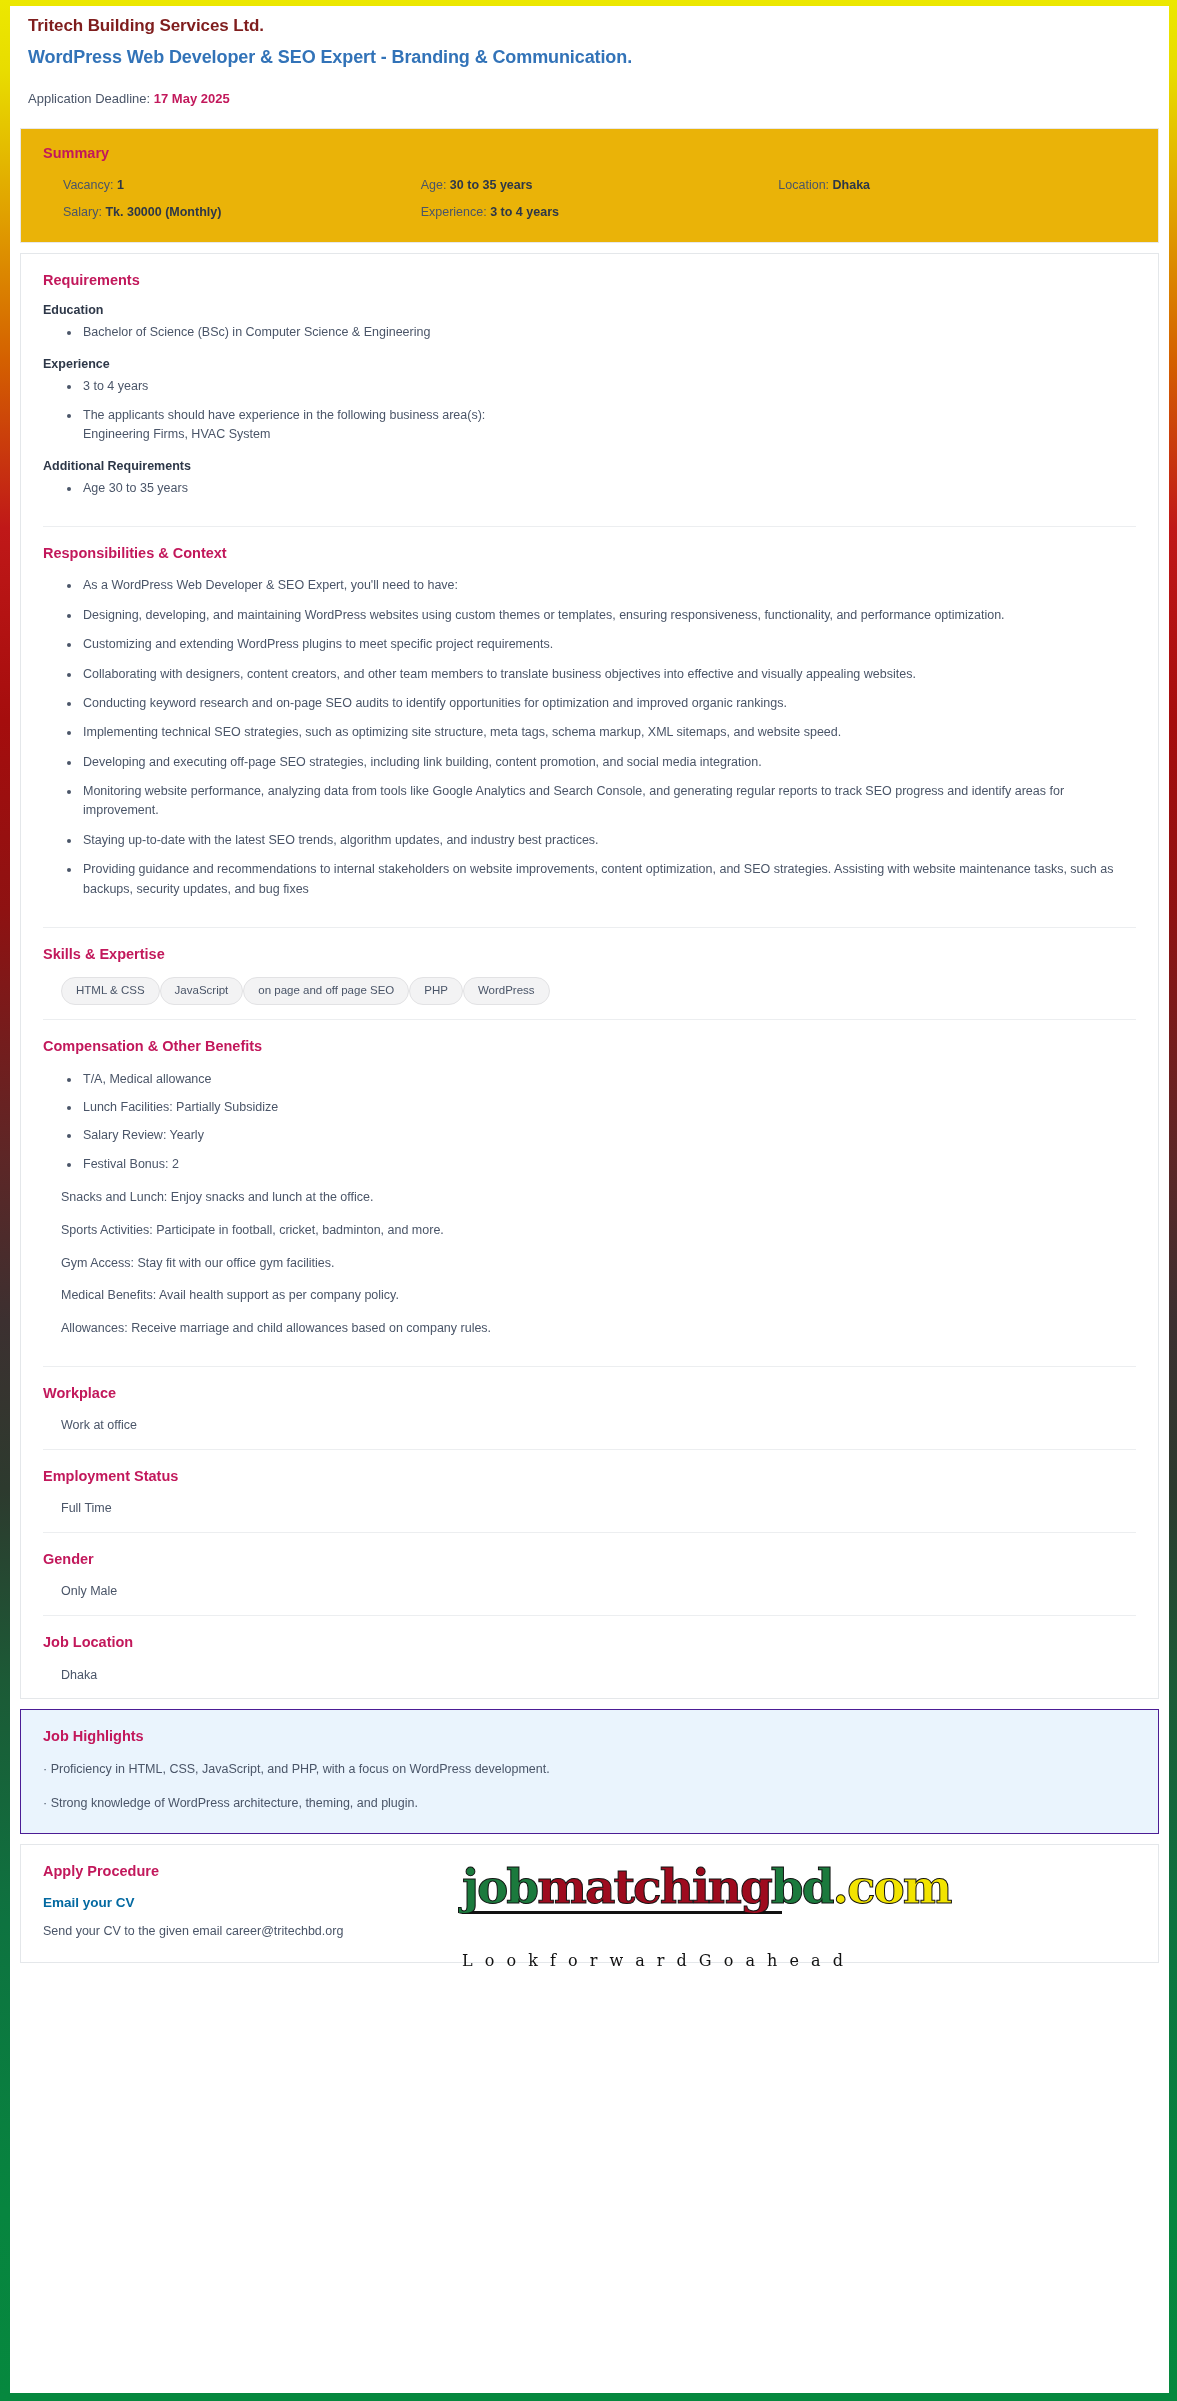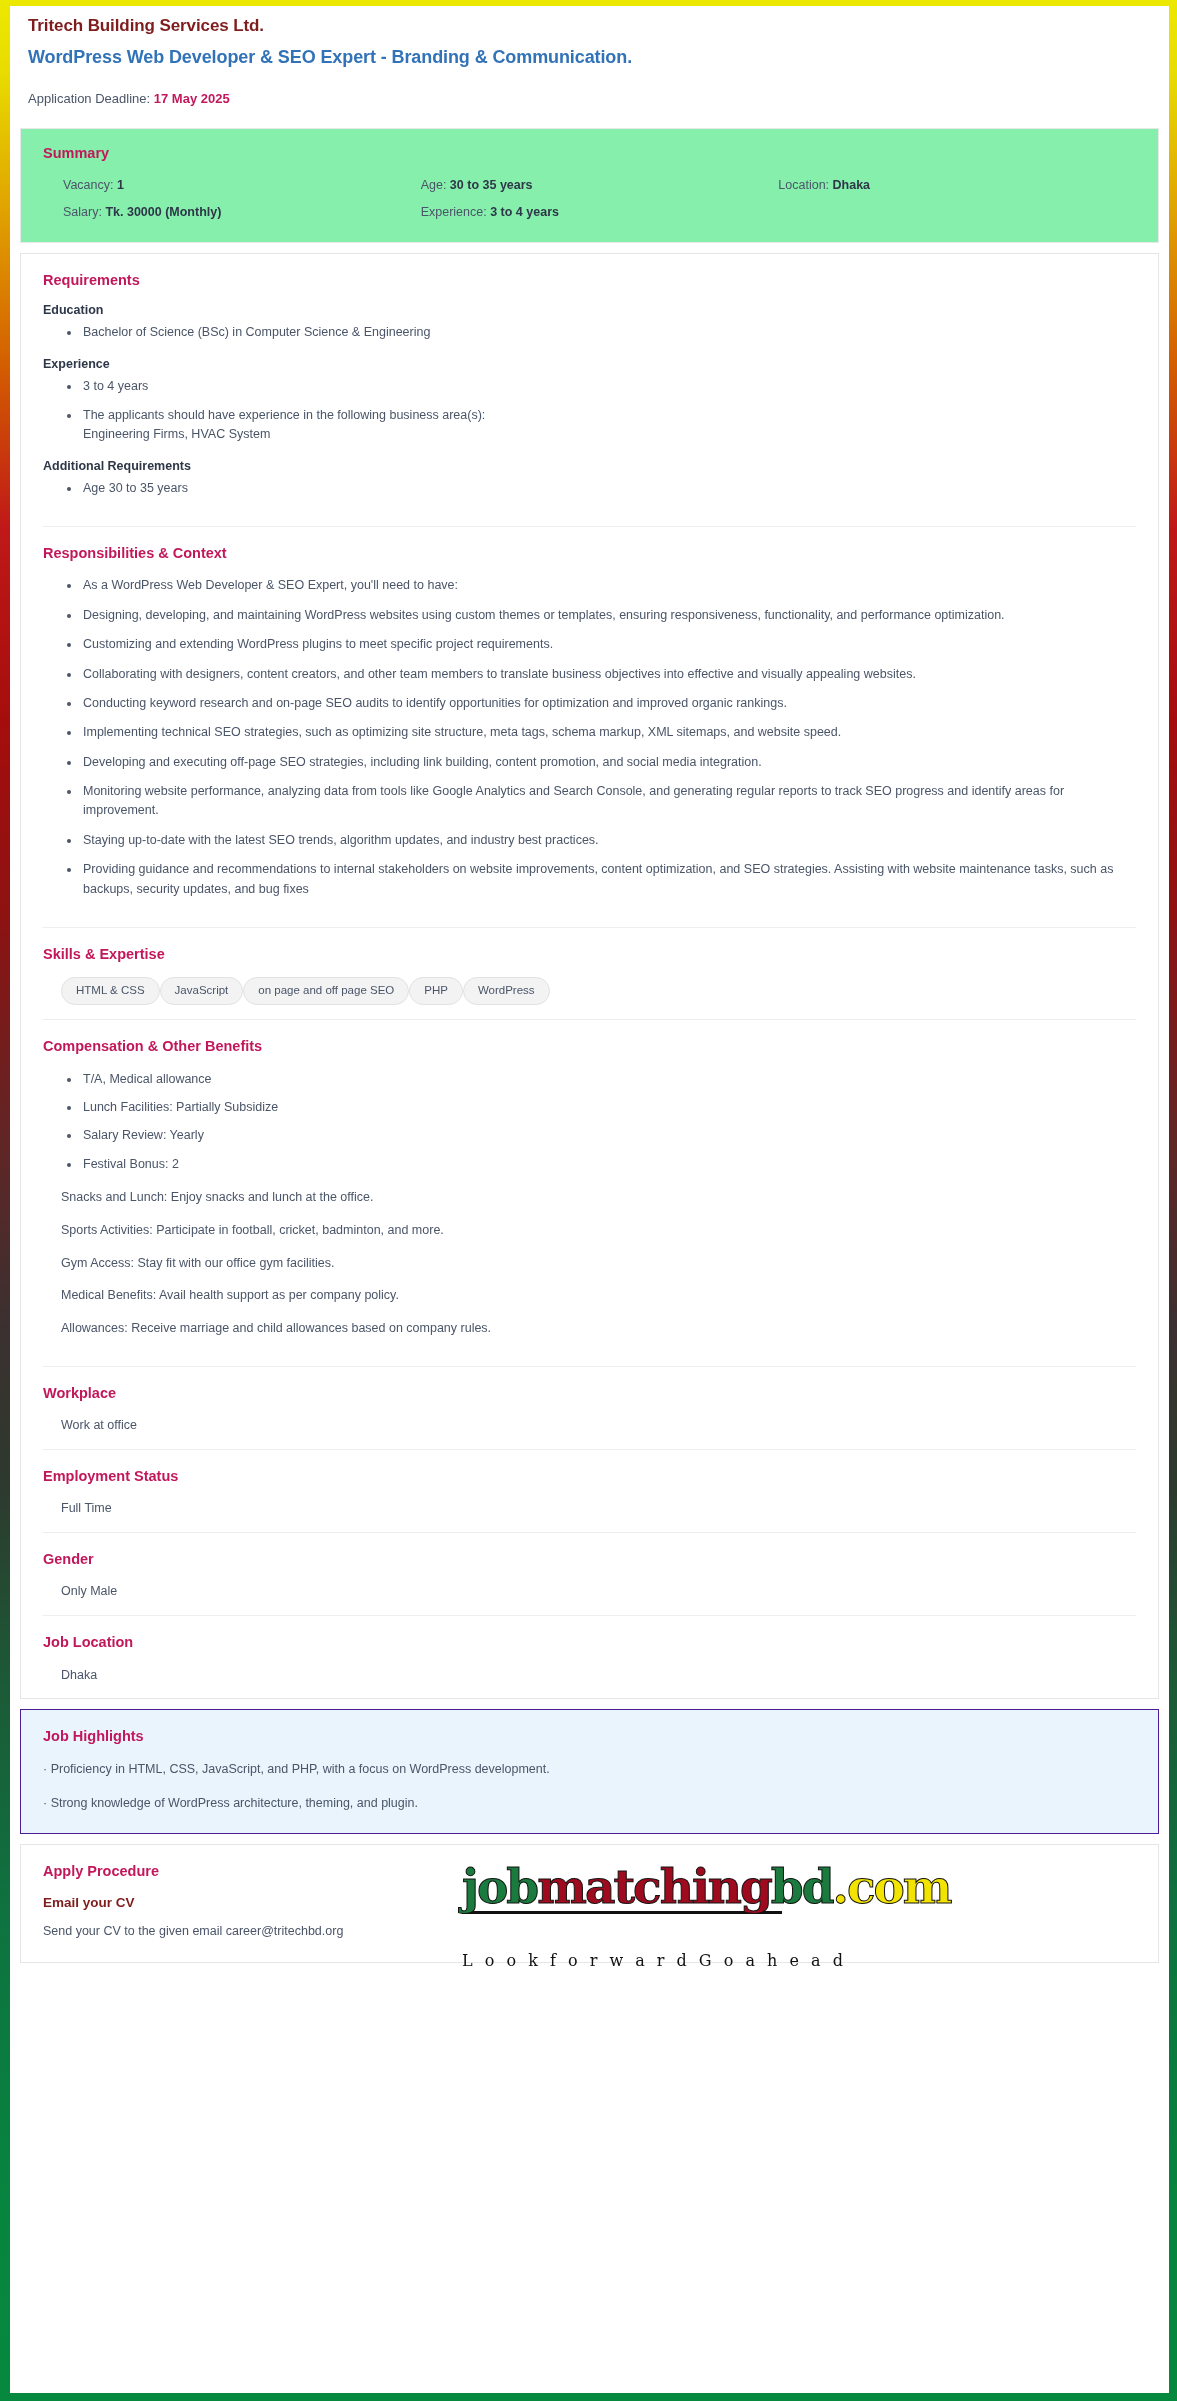--- a/index.html
+++ b/index.html
@@ -76,21 +76,21 @@
     font-weight: bold;
   }
 
   
   .card {
     border: 1px solid #e4e7ea;
     background: #ffffff;
     margin: 0 10px 10px 10px;
   }
   .summary-card {
-    background: #86efac;
+    background: #eab308;
     border: 1px solid #e8e8ea;
     padding: 16px 22px 20px 22px;
   }
   .section-card {
     padding: 0 22px;
   }
 
   .section-title {
     color: #c2185b;
     font-size: 14.5px;
@@ -190,21 +190,21 @@
   }
   .highlight-line:last-child { margin-bottom: 0; }
 
   
   .apply-card {
     border: 1px solid #e4e7ea;
     padding: 18px 22px 22px 22px;
     margin: 0 10px 10px 10px;
   }
   .apply-sub {
-    color: #7f1d1d;
+    color: #0369a1;
     font-size: 13.5px;
     font-weight: bold;
     margin: 0 0 12px 0;
   }
   .apply-text {
     font-size: 12.5px;
     color: #4a5568;
     line-height: 1.5;
     margin: 0;
   }

